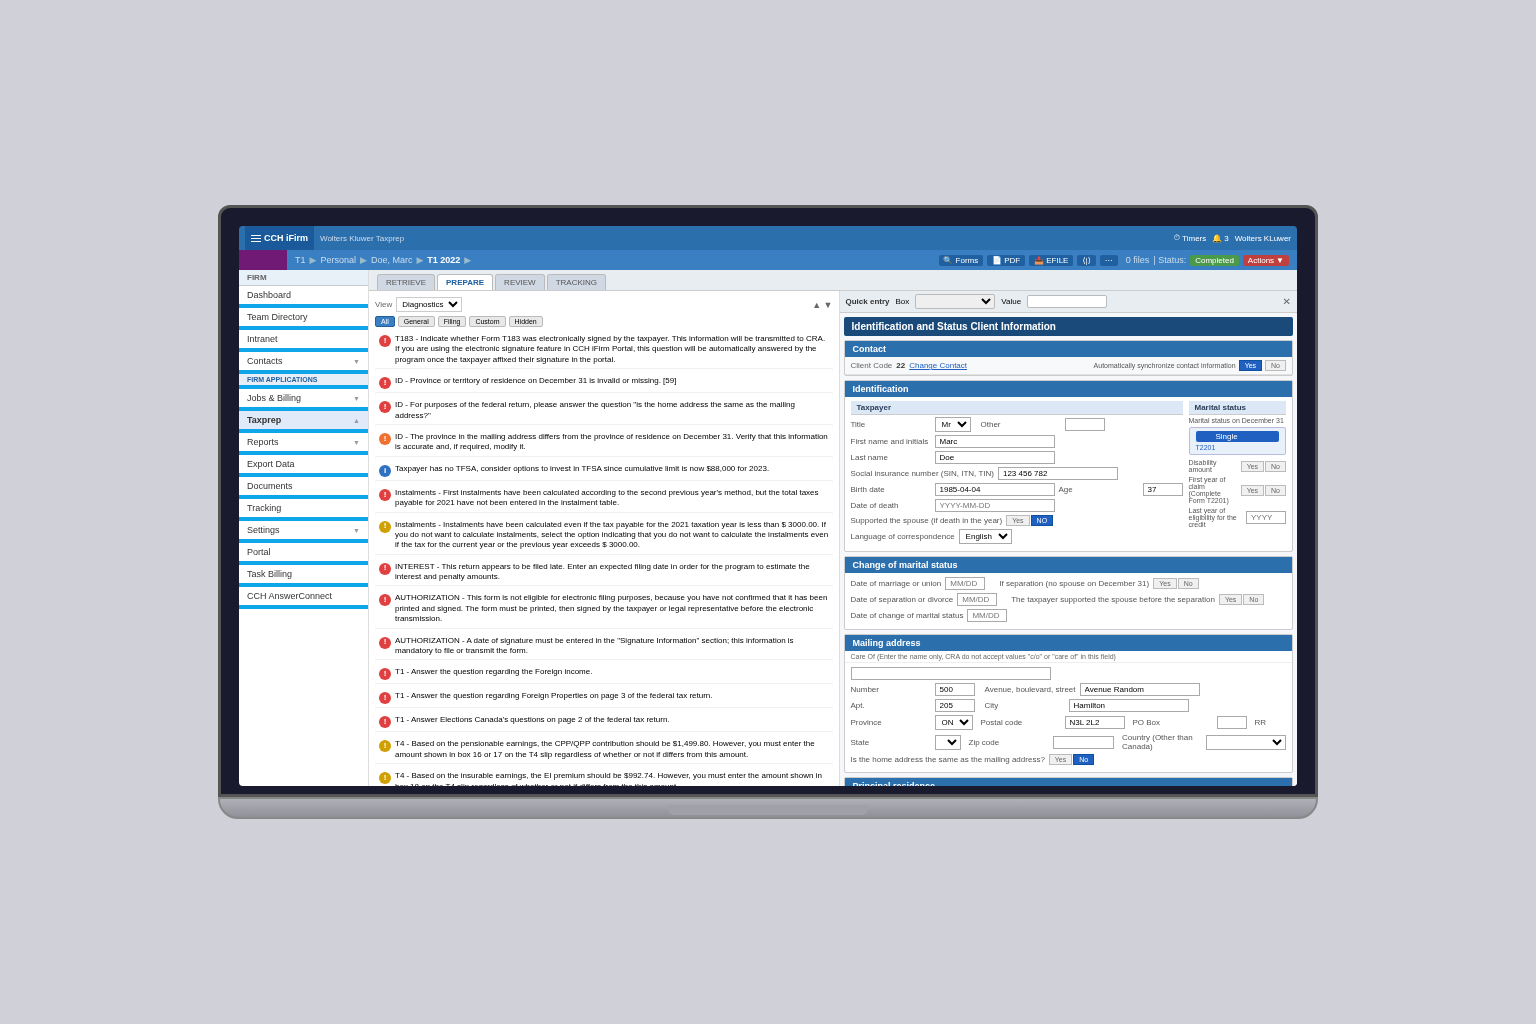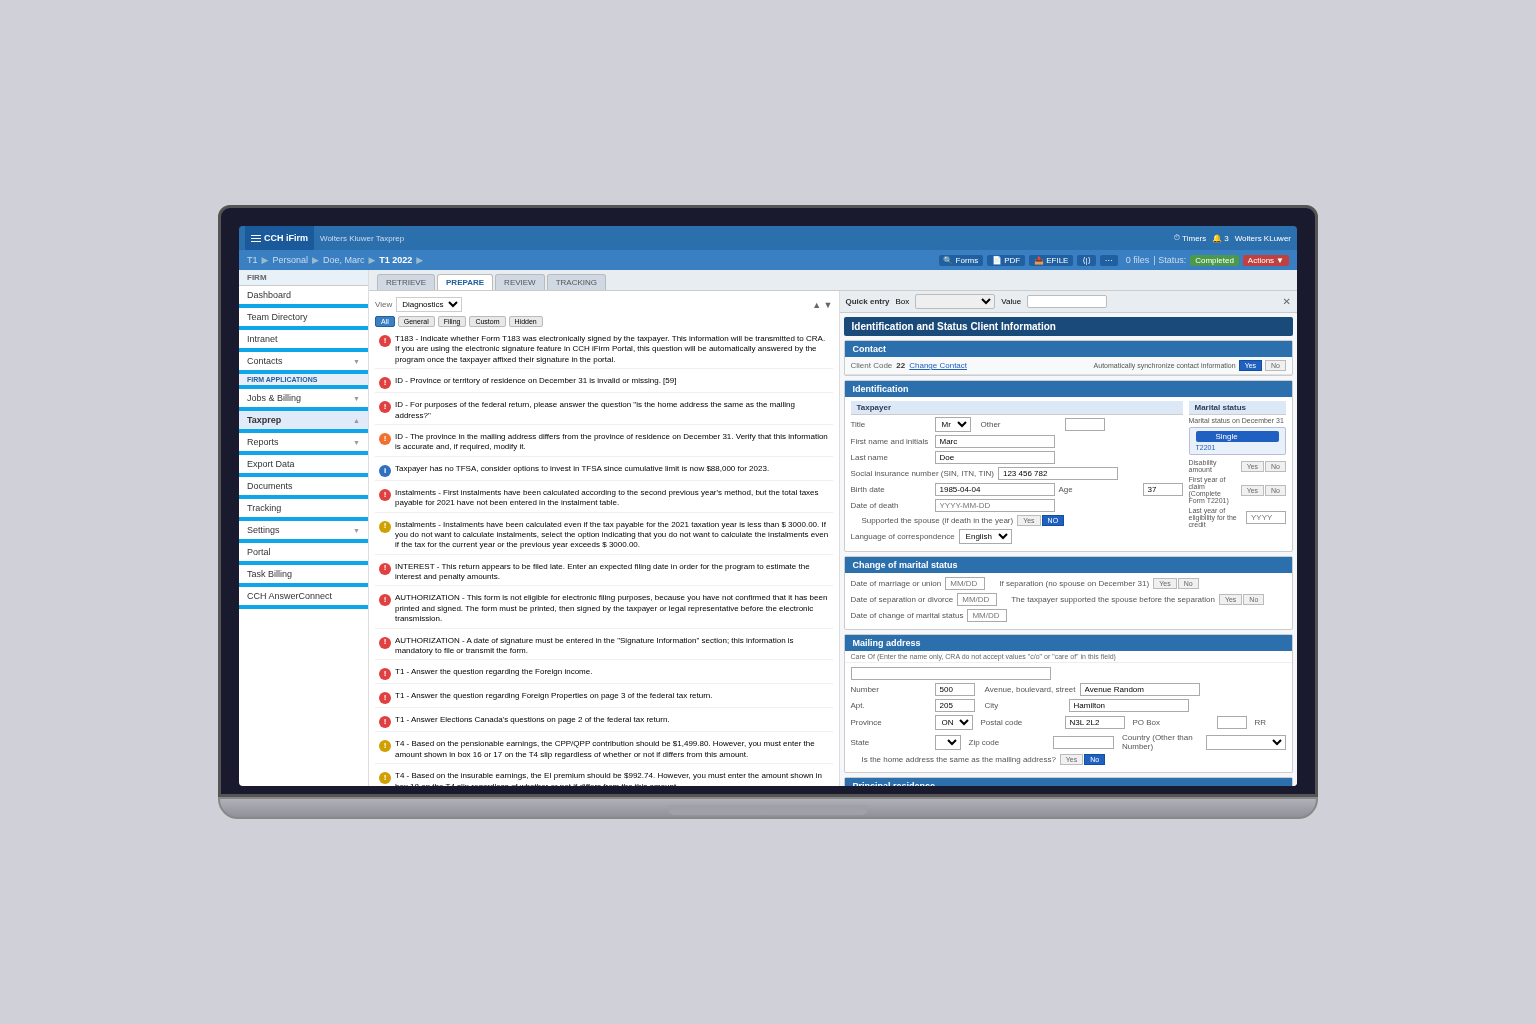--- a/index.html
+++ b/index.html
@@ -110,20 +110,21 @@
     
     .breadcrumb-bar {
       background: #3a7fc1;
       display: flex;
       align-items: center;
       padding: 0 8px;
       height: 20px;
       color: #fff;
       font-size: 9px;
       gap: 4px;
+      margin-left: 48px;
     }
     .breadcrumb-item {
       color: #cde;
     }
     .breadcrumb-sep {
       color: #9bc;
     }
     .breadcrumb-current {
       color: #fff;
       font-weight: bold;
@@ -351,21 +352,21 @@
       align-items: center;
       gap: 4px;
       margin-bottom: 3px;
       font-size: 8px;
     }
     .form-label {
       color: #555;
       min-width: 80px;
       font-size: 8px;
     }
-    .form-label.wide { min-width: 130px; margin-left: 11px; }
+    .form-label.wide { min-width: 130px; }
     .form-input {
       border: 1px solid #aaa;
       padding: 1px 4px;
       font-size: 8px;
       background: #fff;
       min-width: 60px;
     }
     .form-input.small { min-width: 30px; max-width: 40px; }
     .form-input.medium { min-width: 80px; }
     .yes-no-group {
@@ -847,21 +848,21 @@
                       <span class="form-label" style="margin-left:4px;">RR</span>
 
                     </div>
                     <div class="form-row">
                       <span class="form-label">State</span>
                       <select class="form-select">
                         <option></option>
                       </select>
                       <span class="form-label" style="margin-left:4px;">Zip code</span>
                       <input class="form-input" type="text" style="">
-                      <span class="form-label" style="margin-left:4px;">Country (Other than Number)</span>
+                      <span class="form-label" style="margin-left:4px;">Country (Other than Canada)</span>
                       <select class="form-select" style="min-width:80px;">
                         <option></option>
                       </select>
                     </div>
                     <div class="form-row">
                       <span class="form-label wide">Is the home address the same as the mailing address?</span>
                       <div class="yes-no-group">
                         <button class="yn-btn yes-outline">Yes</button>
                         <button class="yn-btn no-active">No</button>
                       </div>

